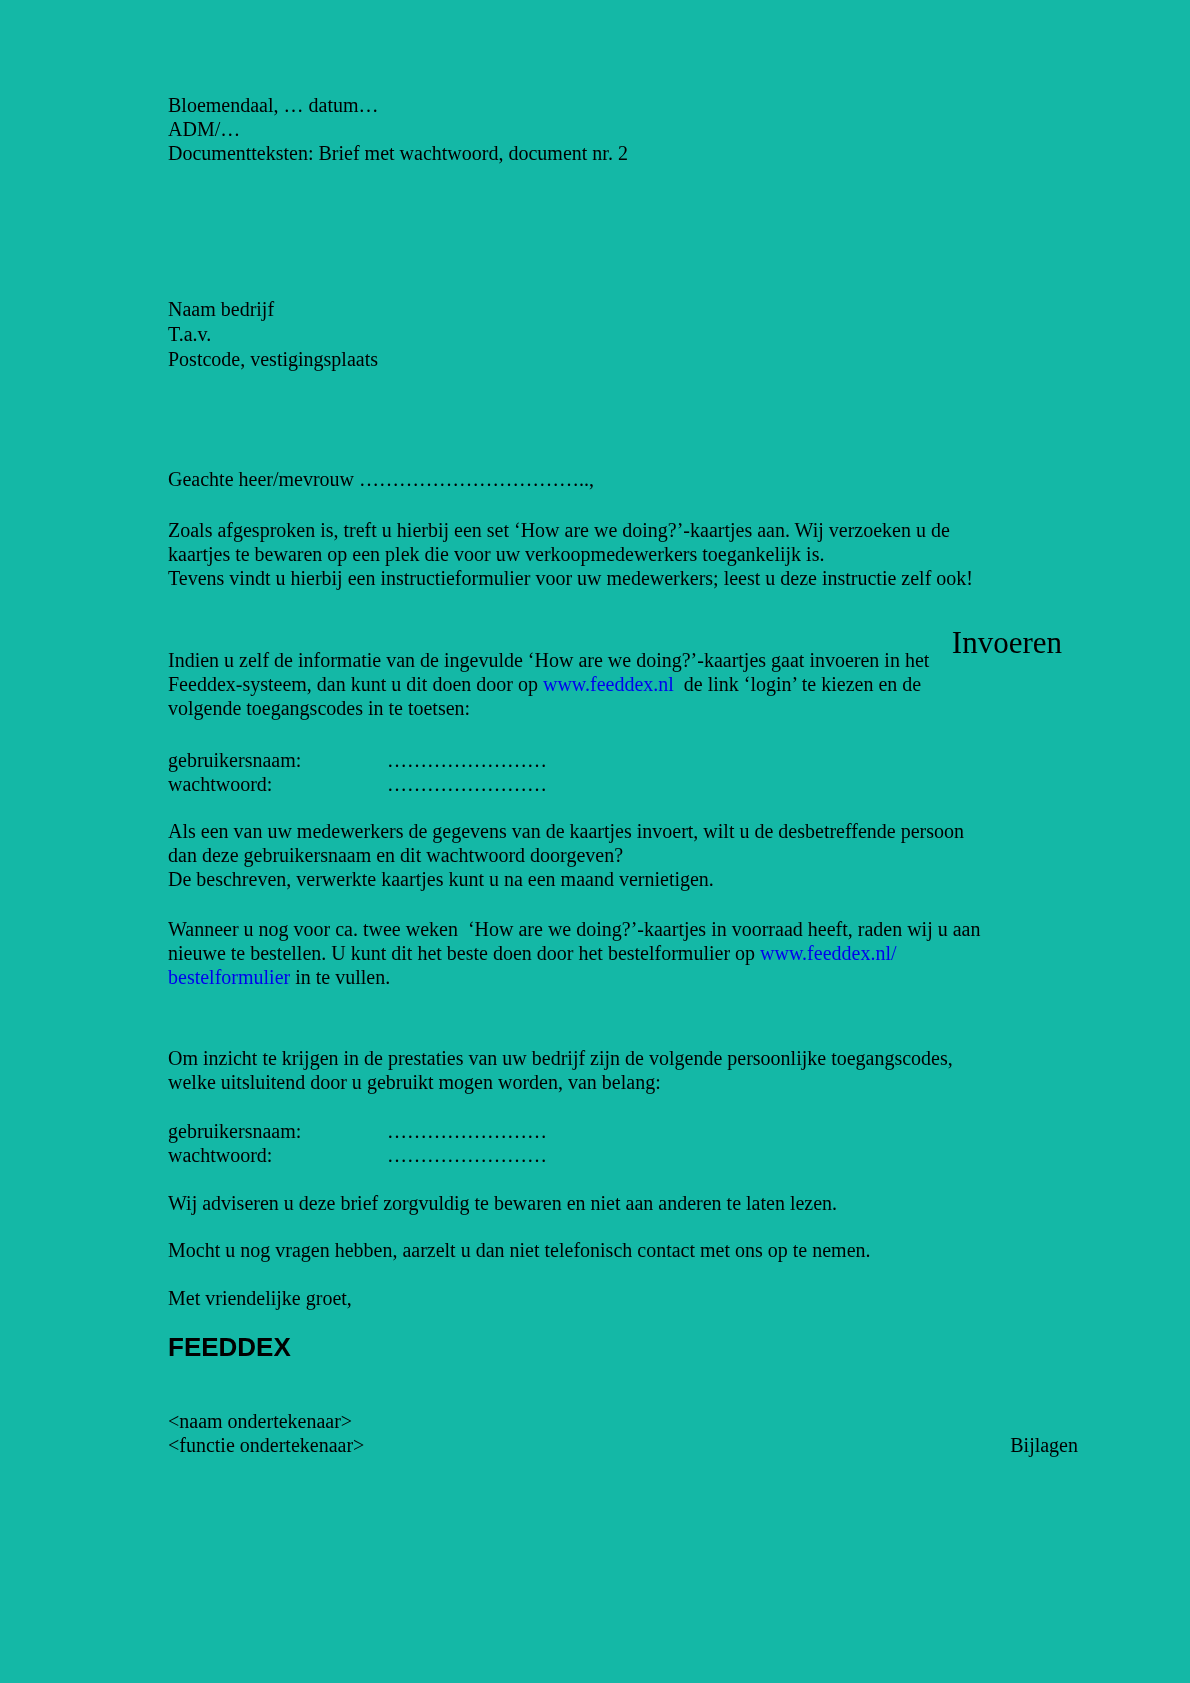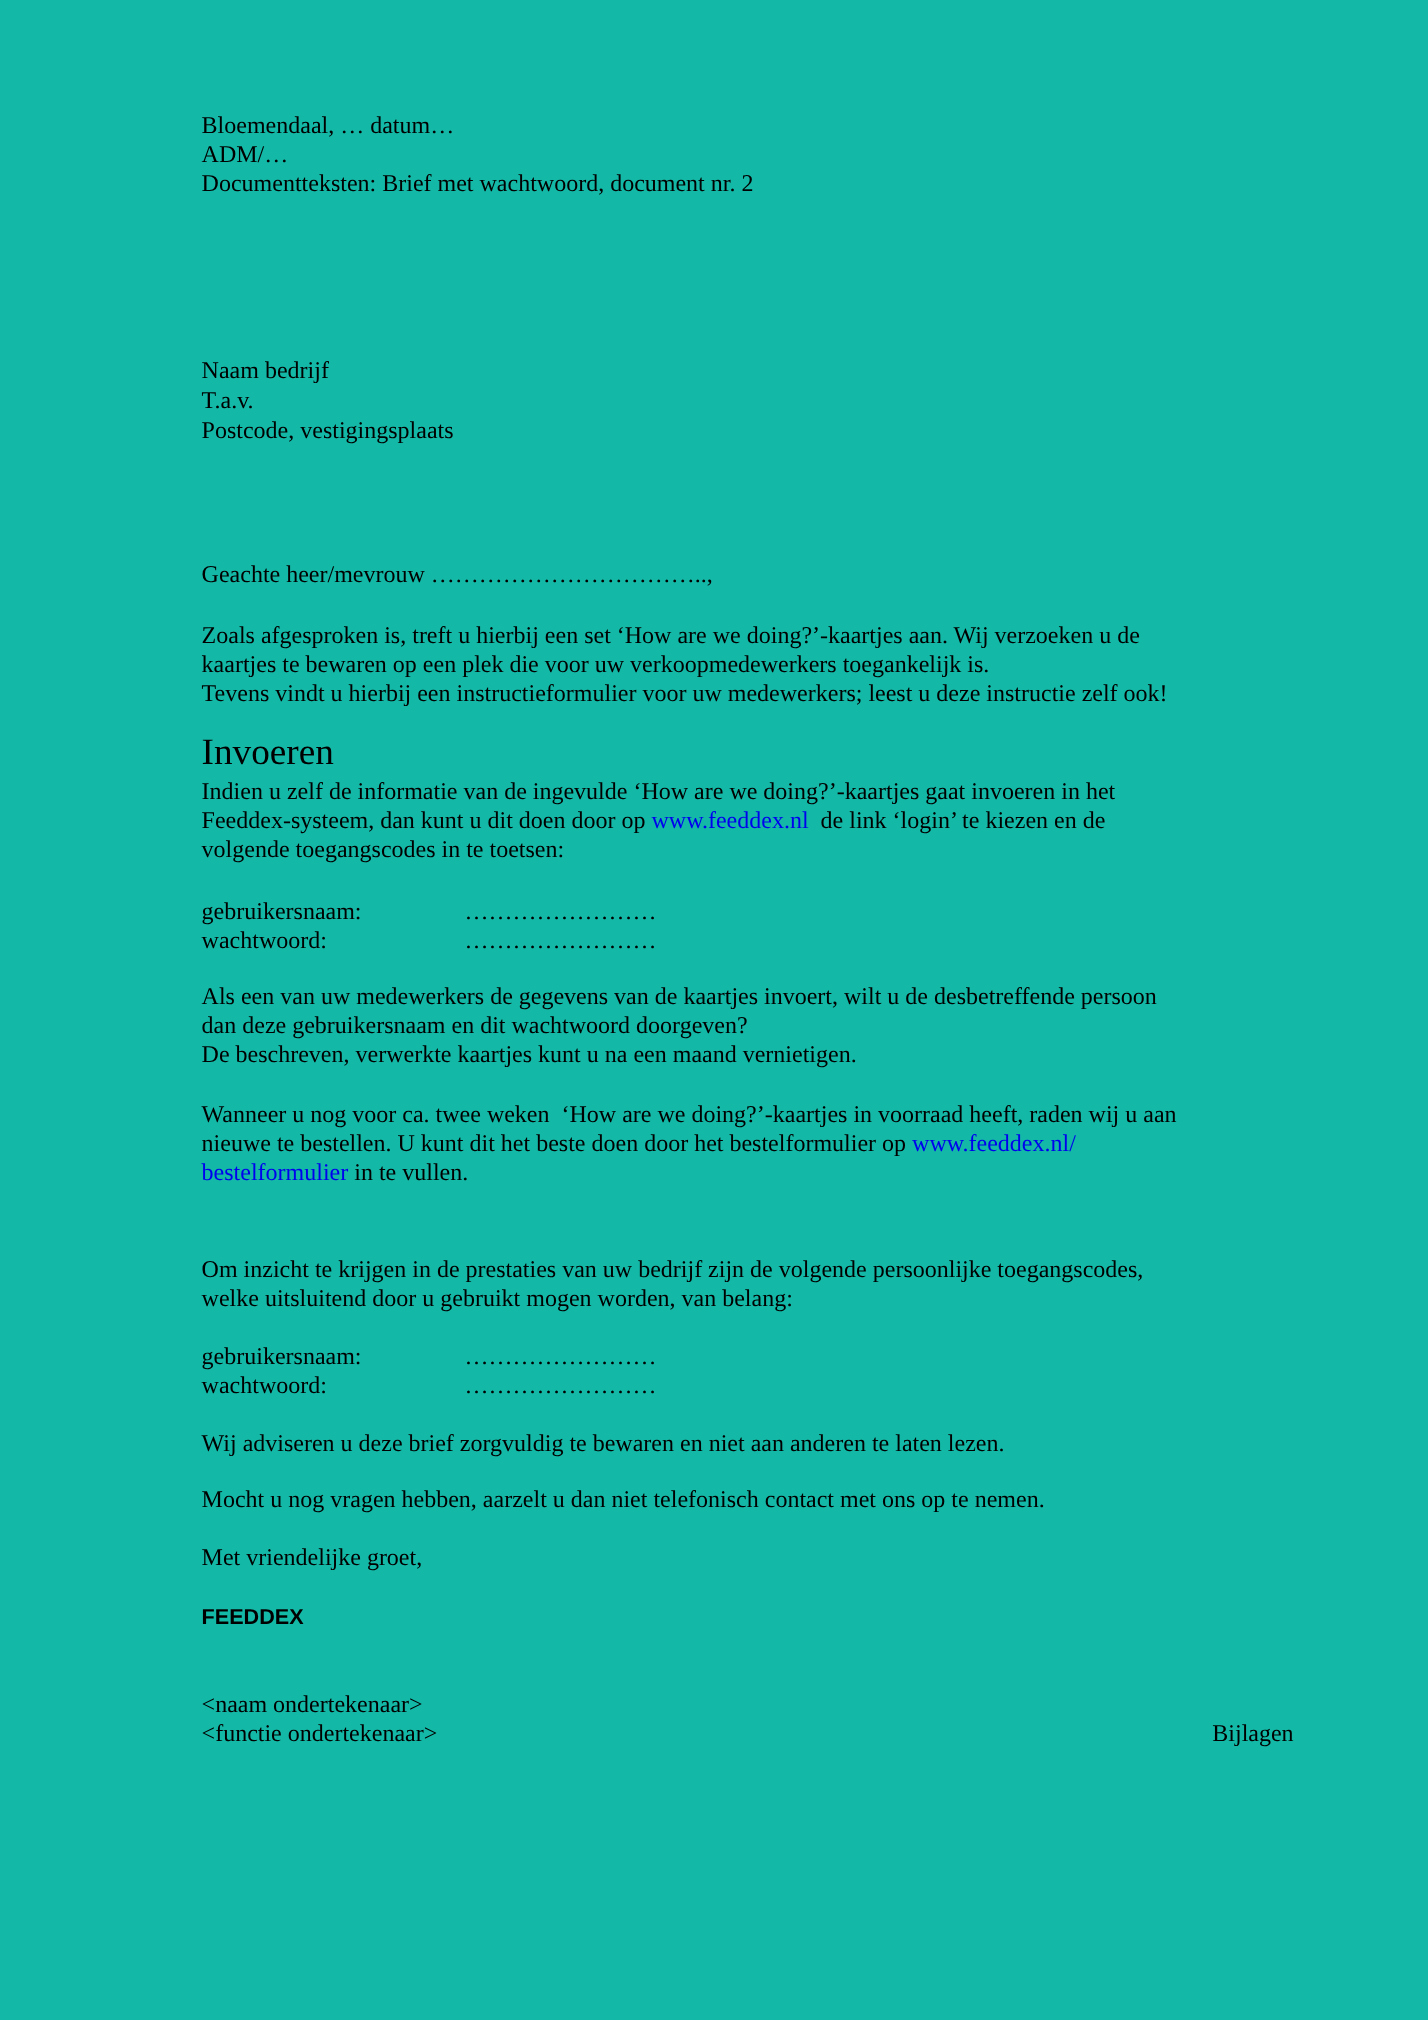--- a/index.html
+++ b/index.html
@@ -10,34 +10,34 @@
     background: #14b8a6;
     font-family: "Liberation Serif", serif;
     font-size: 20px;
     color: #000000;
     overflow: hidden;
   }
   .block { position: absolute; left: 168px; width: 910px; }
   .line { line-height: 24px; white-space: pre-wrap; }
   .address .line { line-height: 25px; }
   .heading {
-    margin: 0;
+    margin: 16px;
     font-size: 31px;
     font-weight: normal;
-    text-align: left;
+    text-align: right;
     line-height: 40px;
     white-space: pre-wrap;
   }
   .doclink { color: #0000ee; cursor: pointer; text-align: right; }
   .u { }
   .creds .label { display: inline-block; width: 219px; }
   .company {
     font-family: "Liberation Sans", sans-serif;
     font-weight: bold;
-    font-size: 18px;
+    font-size: 26px;
     line-height: 26px;
     white-space: pre-wrap;
   }
   .sig-row { display: flex; justify-content: space-between; align-items: center; }
 </style>
 </head>
 <body>
 
 <div class="page">
 

